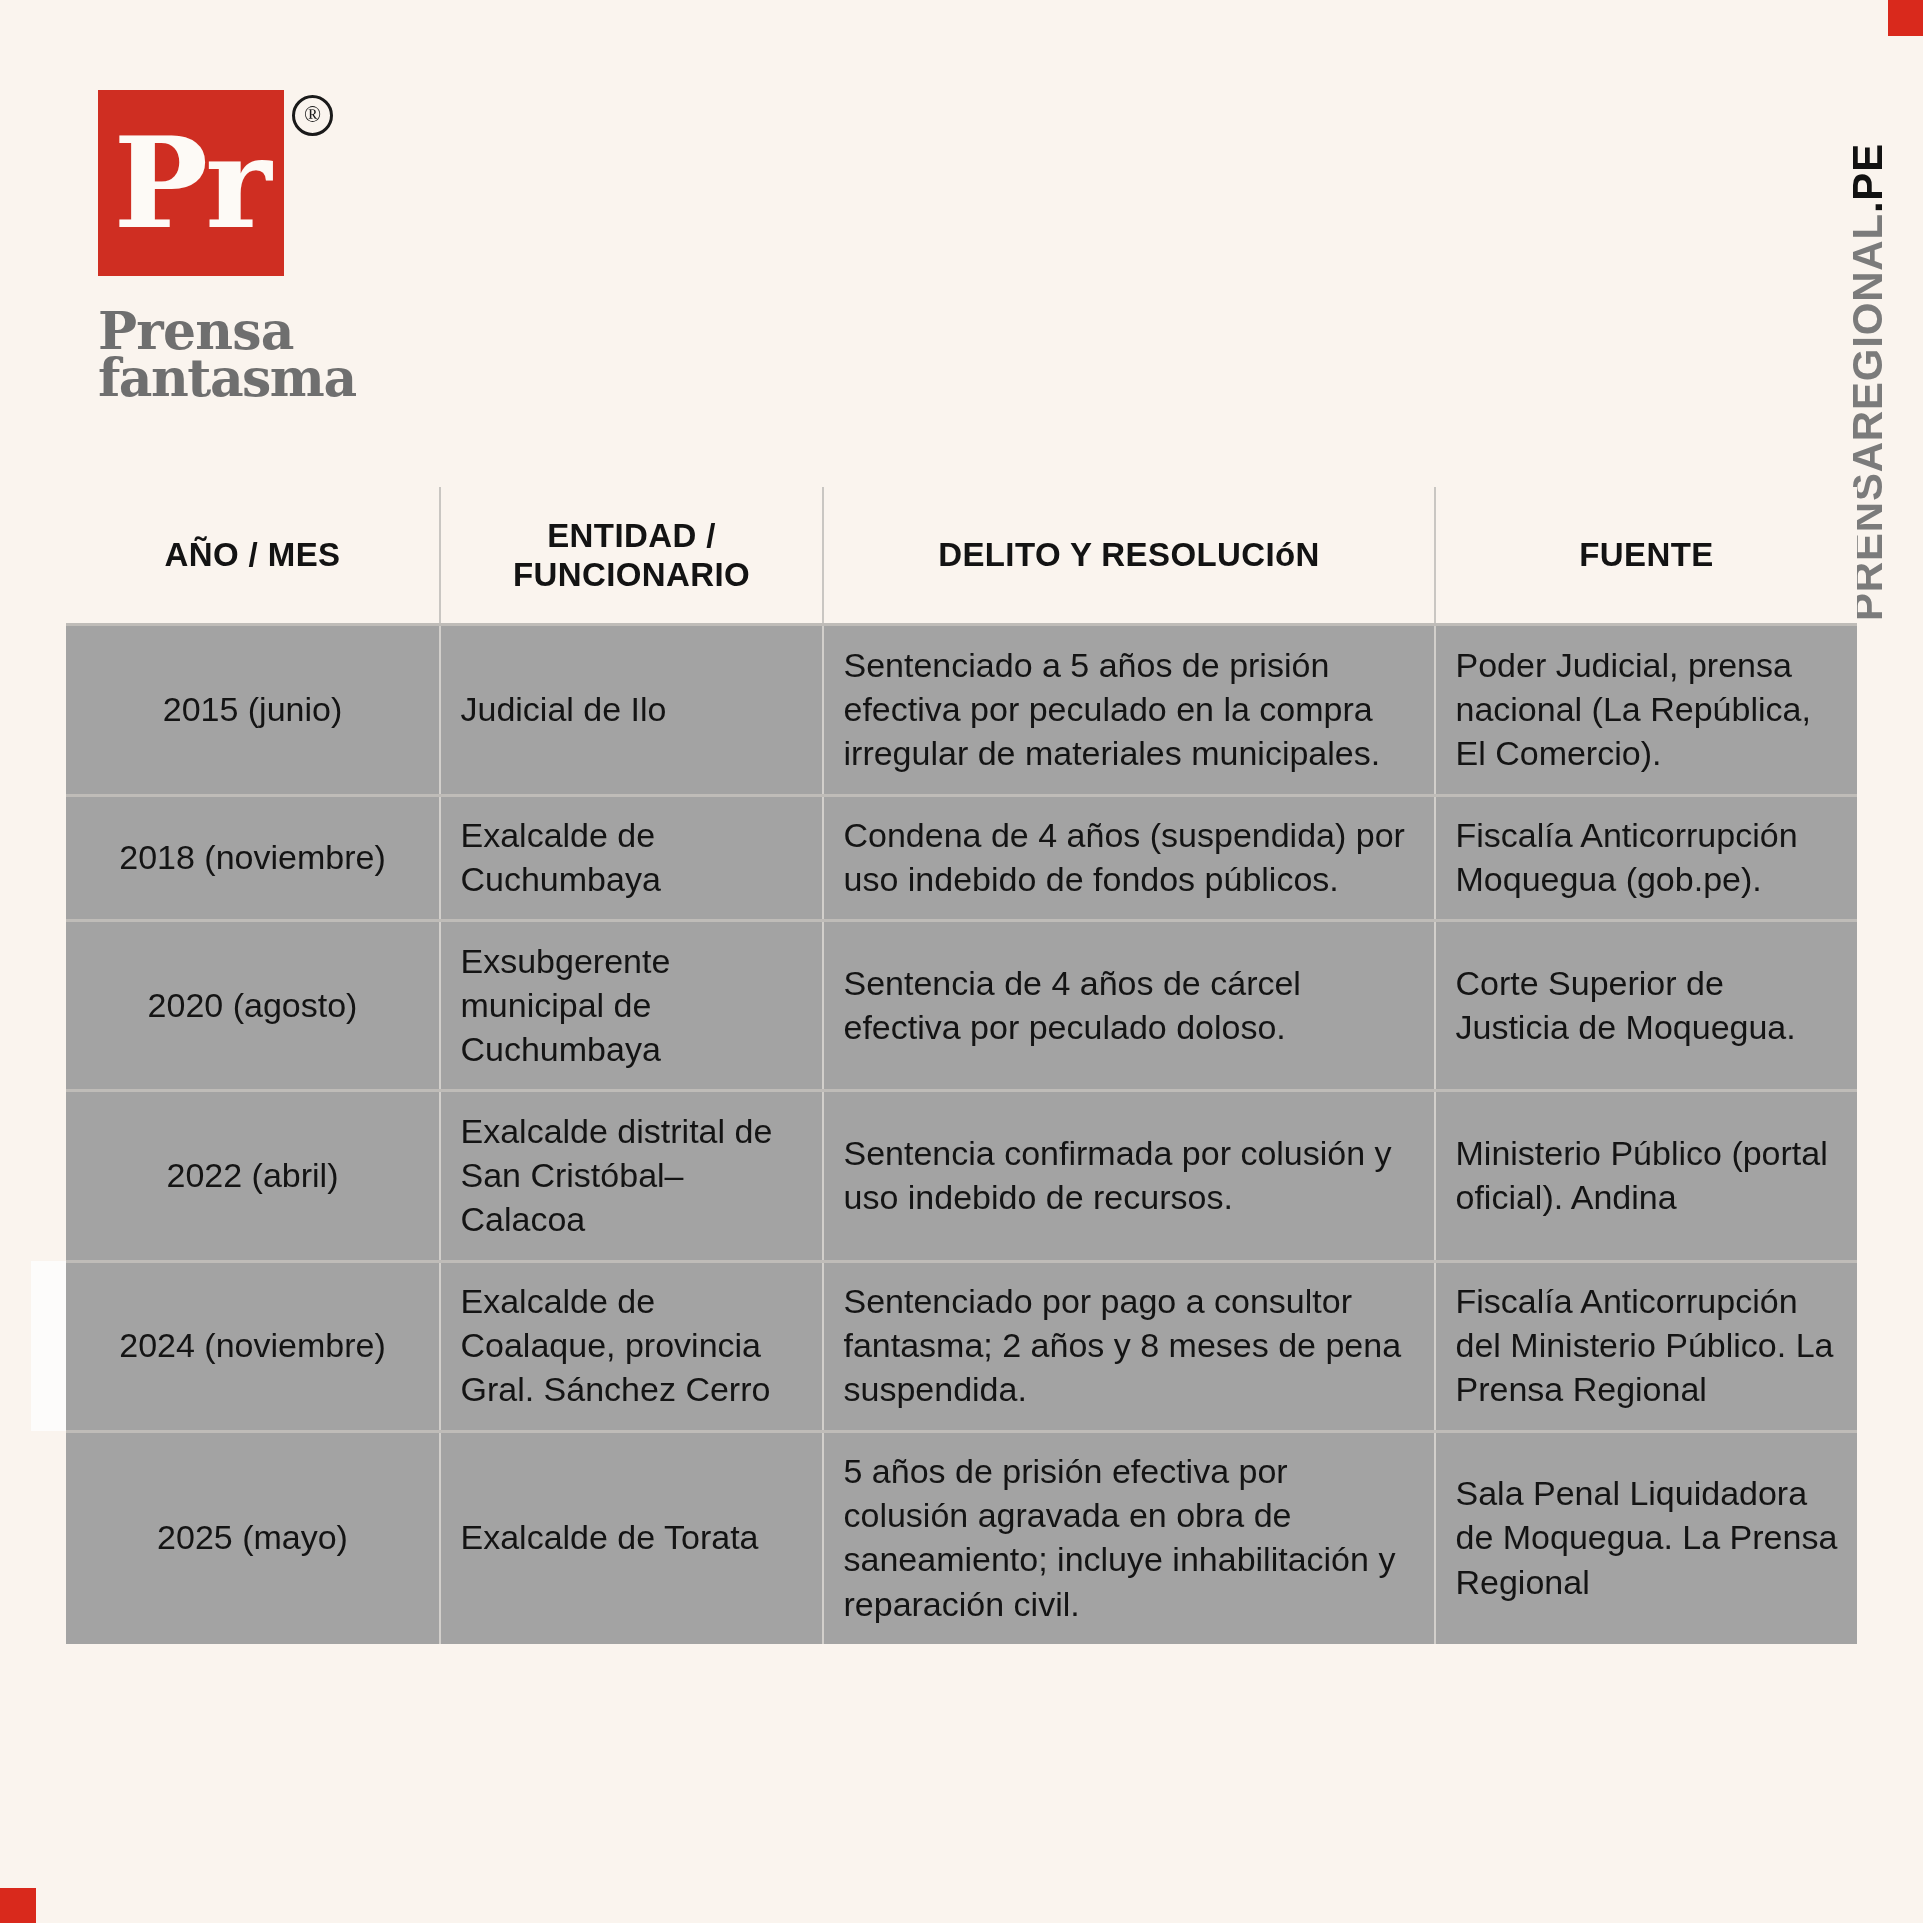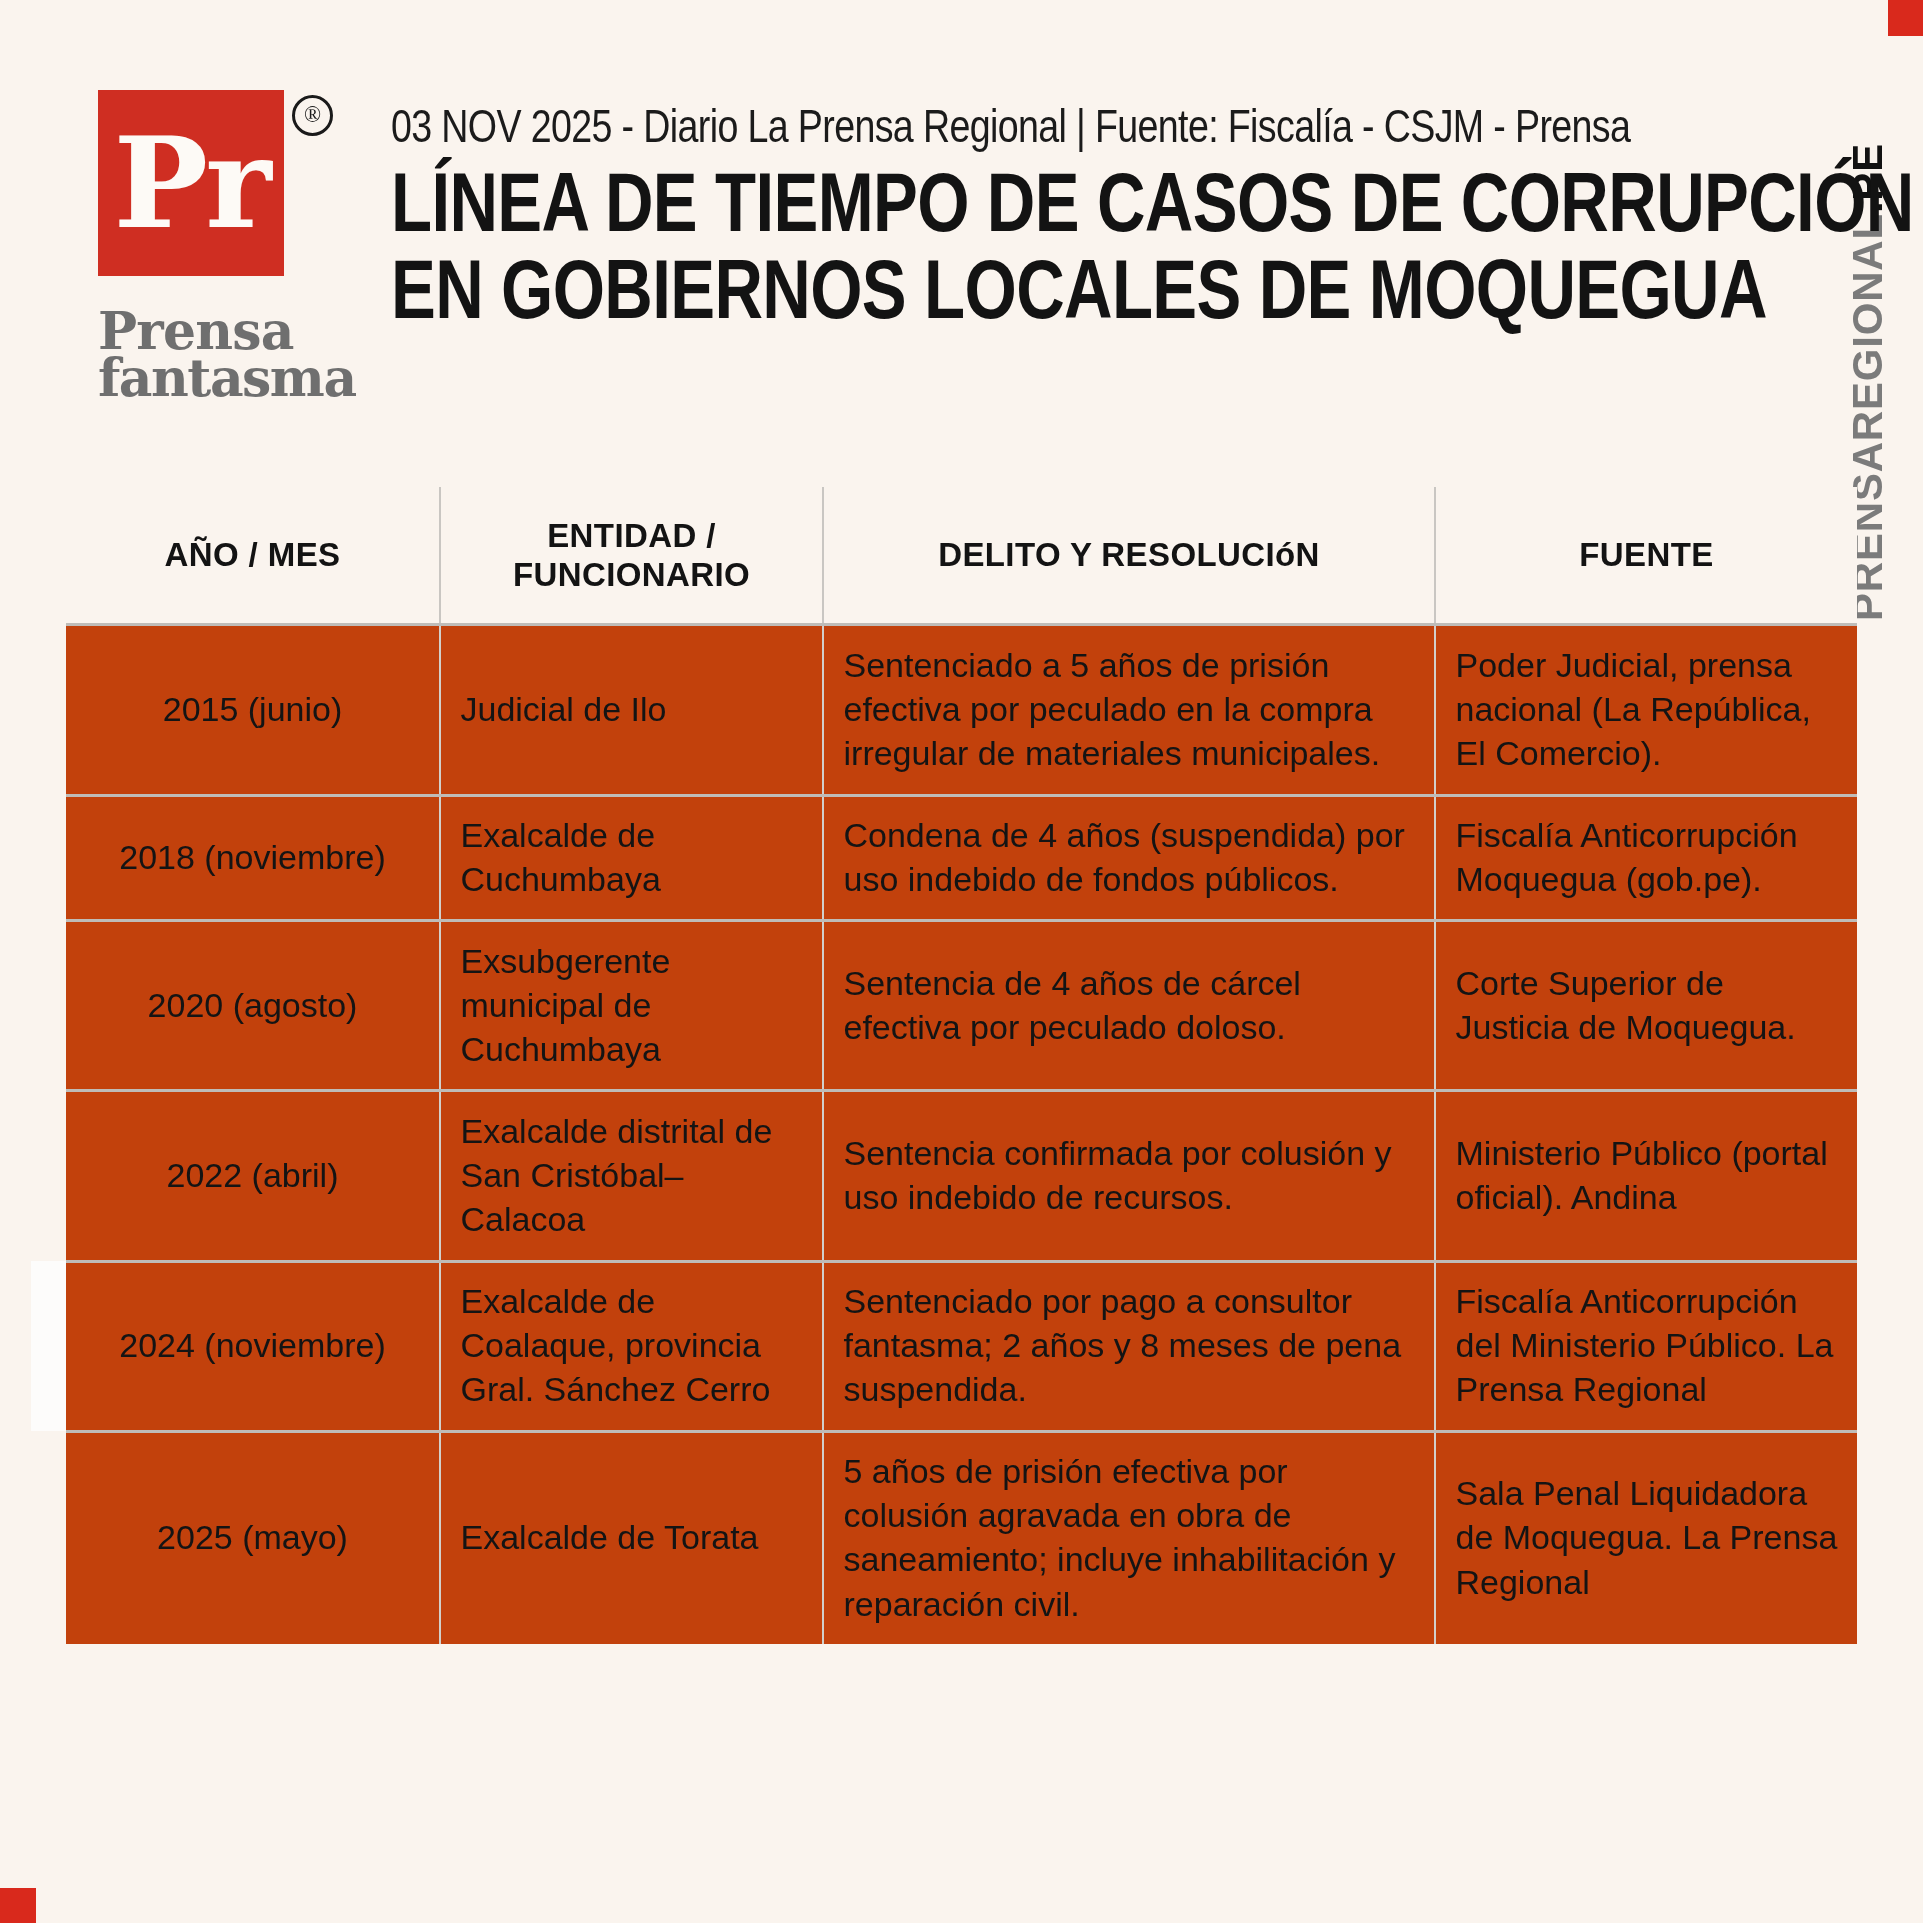--- a/index.html
+++ b/index.html
@@ -181,21 +181,21 @@
     vertical-align: middle;
     padding: 30px 15px 28.6px 15px;
     border-right: 2.3px solid #c9c6c2;
     border-bottom: 3px solid #bfbcb8;
     line-height: 1.18;
     letter-spacing: 0.4px;
   }
   table.timeline thead th:last-child { border-right: none; }
 
   table.timeline tbody td {
-    background: #c2410c;
+    background: #a3a3a3;
     color: #141414;
     font-family: "Liberation Sans", sans-serif;
     font-size: 34px;
     line-height: 1.30;
     vertical-align: middle;
     padding: 16.5px 19.5px 18px 19.5px;
     border-right: 2.3px solid #d2cfcb;
     border-bottom: 3px solid #bfbcb8;
   }
   table.timeline tbody td:last-child { border-right: none; }
@@ -230,27 +230,20 @@
       <div class="brand-square"></div>
       <div class="brand-pr">Pr</div>
       <div class="brand-reg">®</div>
     </div>
     <div class="brand-word">
       <div>Prensa</div>
       <div>fantasma</div>
     </div>
   </div>
 
-  <div class="headline-block">
-    <div class="kicker">03 NOV 2025 - Diario La Prensa Regional | Fuente: Fiscalía - CSJM - Prensa</div>
-    <div class="headline">
-      <div>LÍNEA DE TIEMPO DE CASOS DE CORRUPCIÓN</div>
-      <div>EN GOBIERNOS LOCALES DE MOQUEGUA</div>
-    </div>
-  </div>
 
 </div>
 
 <div class="table-wrap">
   <table class="timeline">
     <colgroup>
       <col class="c1">
         <col class="c2">
         <col class="c3">
         <col class="c4">

